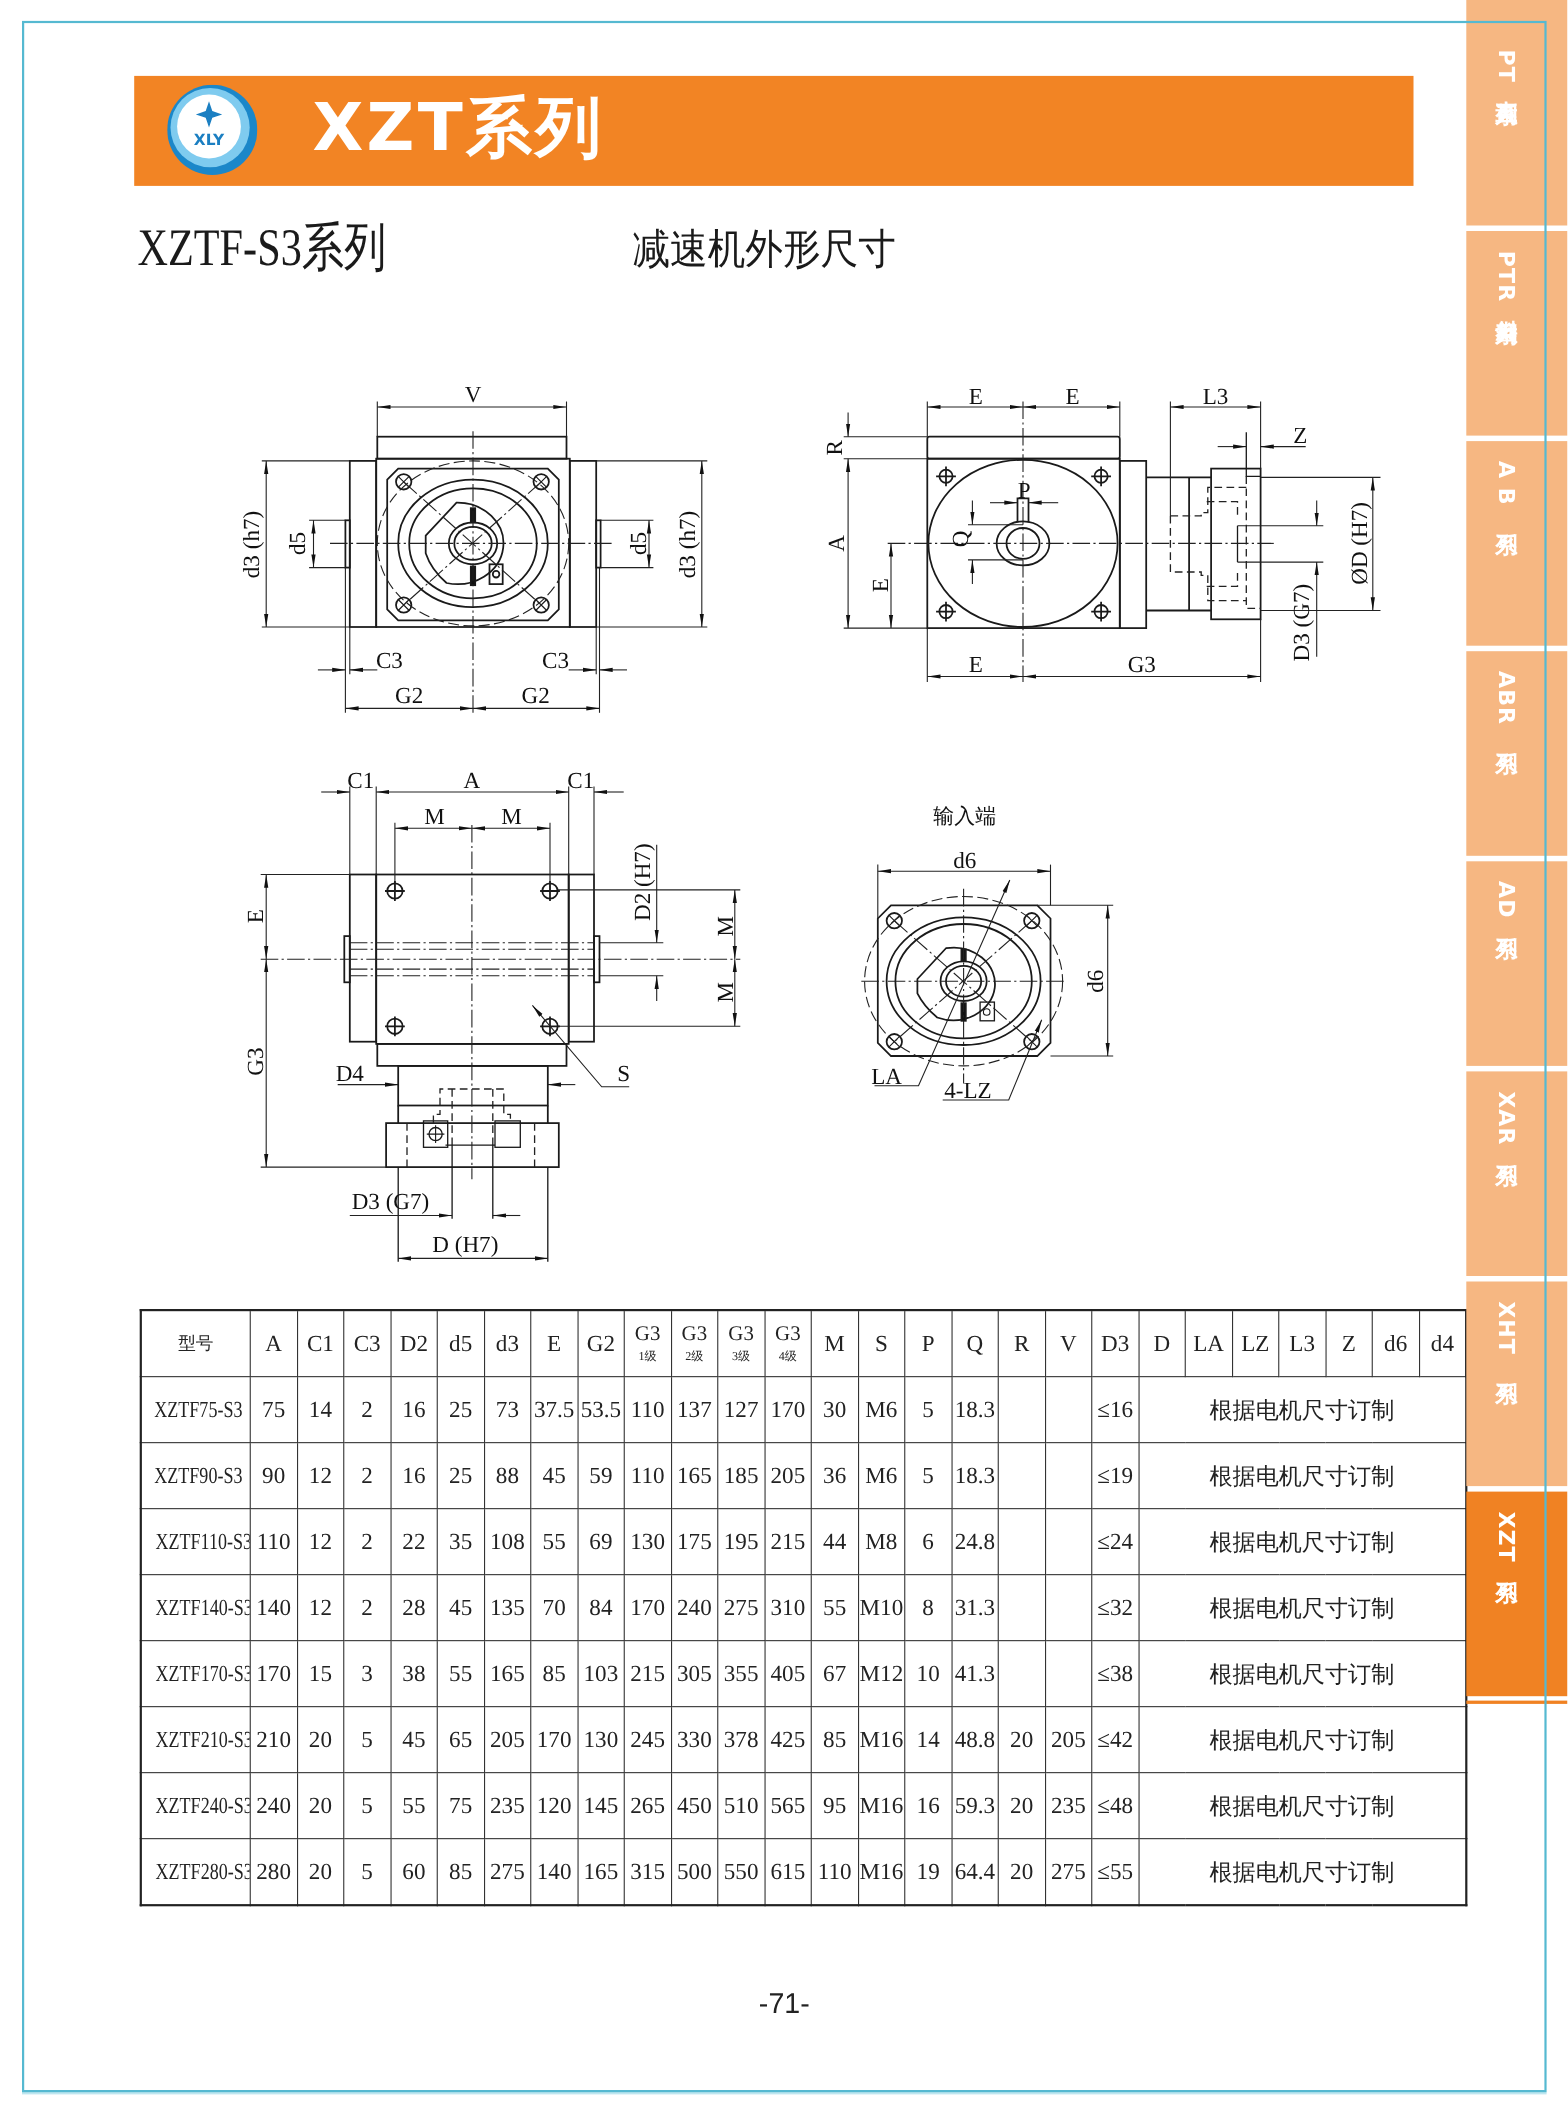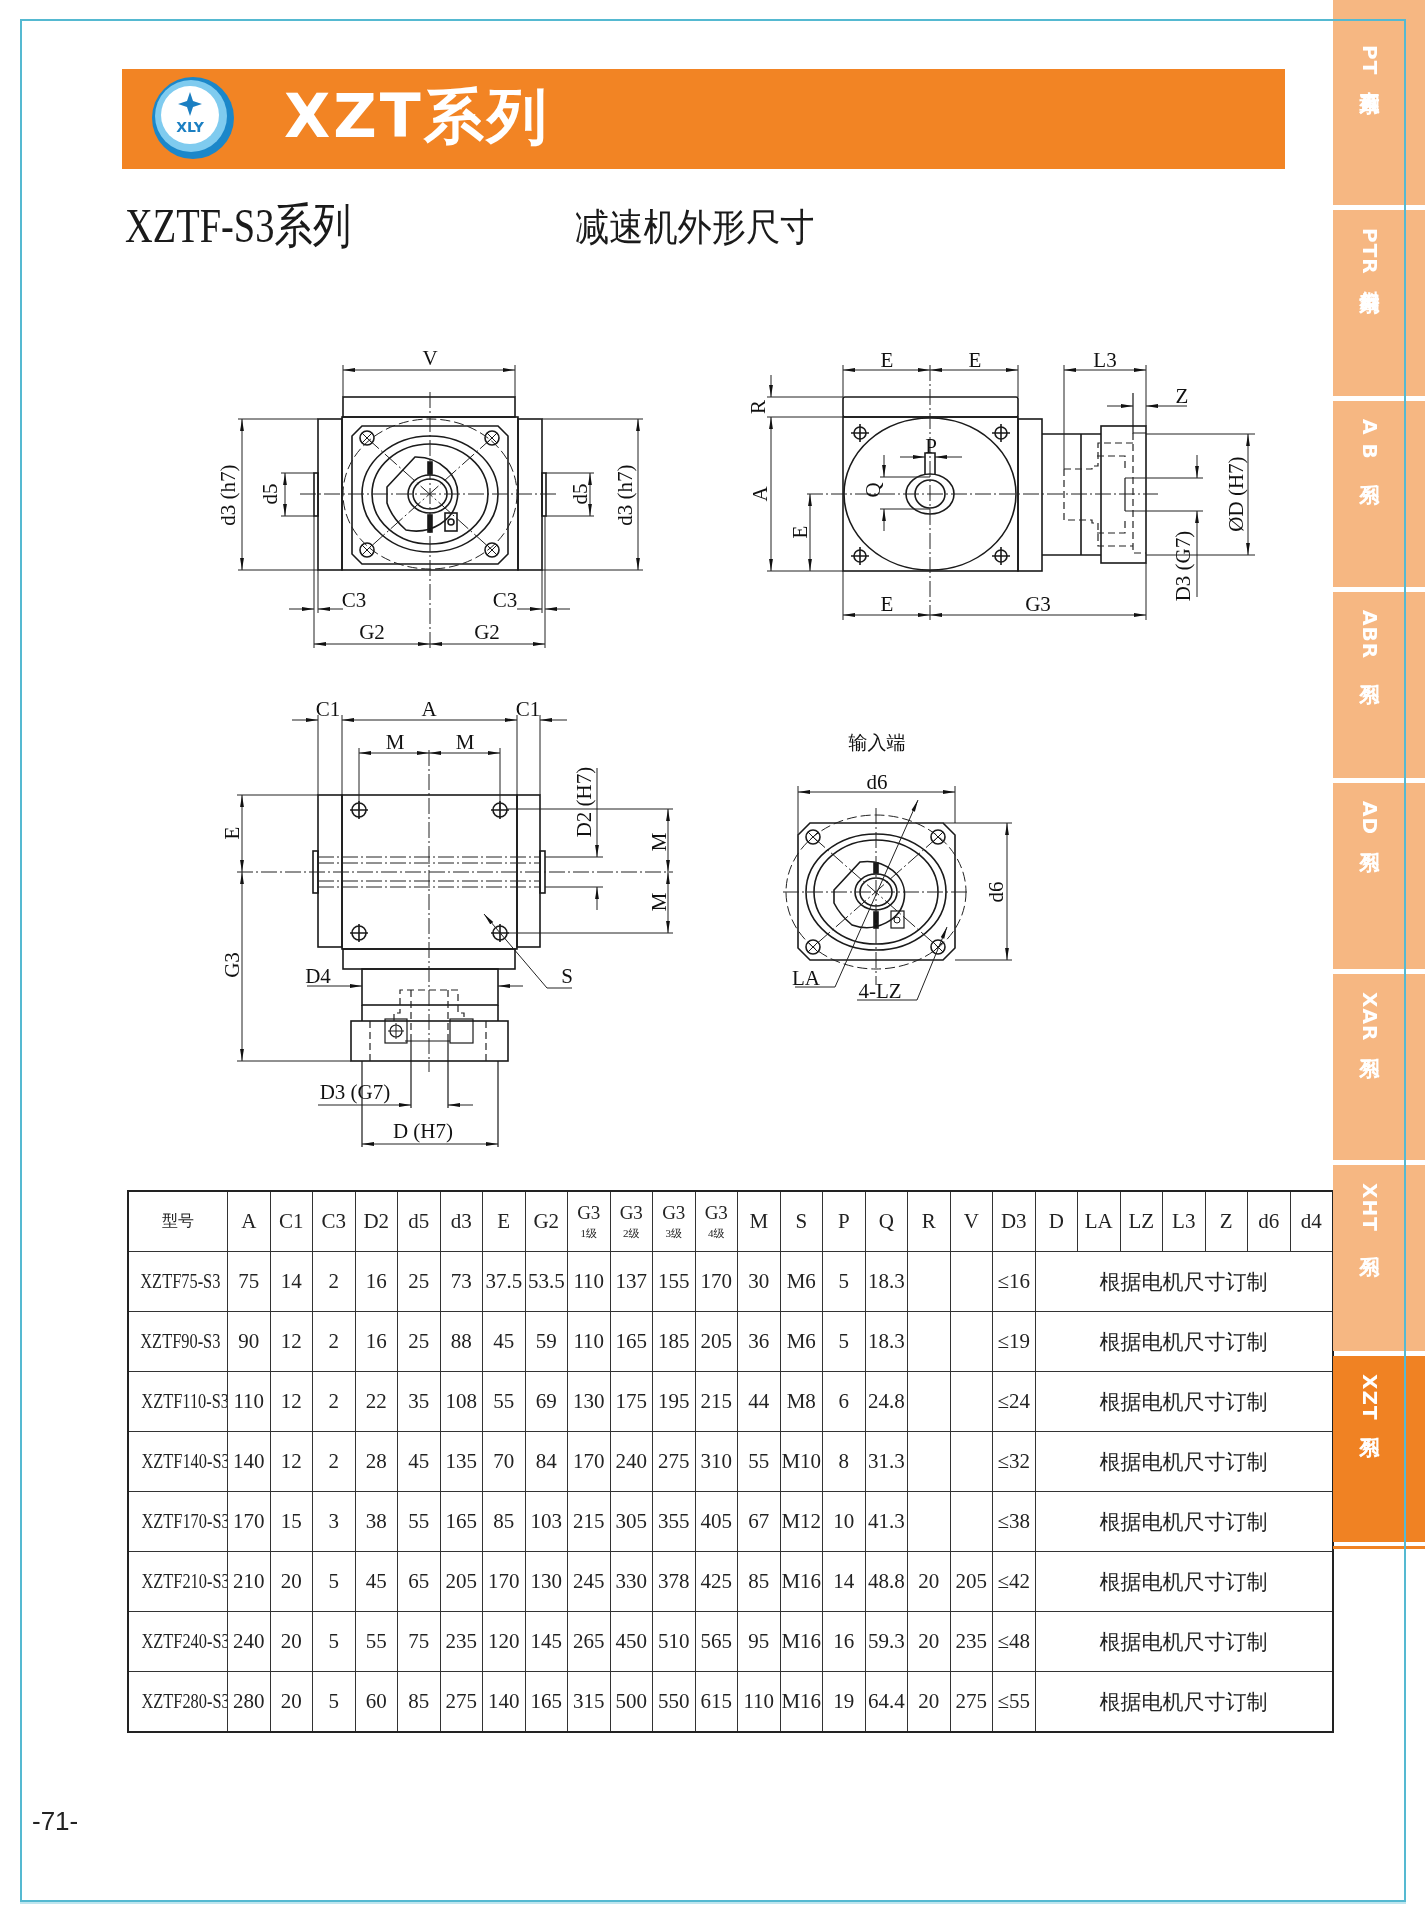--- a/index.html
+++ b/index.html
@@ -28,21 +28,21 @@
   .lbl-cjk{font-family:"DejaVu Sans",sans-serif;font-size:19px;fill:#111;text-anchor:middle;dominant-baseline:central;}
   
   .spec-table{position:absolute;left:127px;top:1190px;width:1177px;border-collapse:collapse;table-layout:fixed;border:2px solid #222;font-family:"Liberation Serif",serif;}
   .spec-table th,.spec-table td{border:1px solid #333;height:59px;padding:0;text-align:center;vertical-align:middle;font-size:21px;font-weight:normal;color:#222;white-space:nowrap;overflow:hidden;}
   .spec-table th{width:41.5px;}
   .spec-table th.model-head{width:98px;font-size:16px;}
   .g3-main{font-size:19px;line-height:22px;}
   .g3-sub{font-size:11px;line-height:18px;}
   .cn{display:inline-block;transform:scaleX(0.78);}
   .note{font-size:21px;letter-spacing:0;}
-  .page-number{position:absolute;left:20px;top:1806px;width:1386px;font-family:"Liberation Sans",sans-serif;font-size:26px;color:#222;padding-left:12px;}
+  .page-number{position:absolute;left:20px;top:1806px;width:1386px;text-align:center;font-family:"Liberation Sans",sans-serif;font-size:26px;color:#222;}
 </style>
 </head>
 <body>
 
 <div class="frame"></div>
 
 <div class="side-tabs">
   <div class="side-tab" style="top:0;height:205px;">
       <span class="tab-label" style="top:45px;">PT直齿系列</span>
     </div>
@@ -433,21 +433,21 @@
       <td>75</td>
       <td>14</td>
       <td>2</td>
       <td>16</td>
       <td>25</td>
       <td>73</td>
       <td>37.5</td>
       <td>53.5</td>
       <td>110</td>
       <td>137</td>
-      <td>155</td>
+      <td>127</td>
       <td>170</td>
       <td>30</td>
       <td>M6</td>
       <td>5</td>
       <td>18.3</td>
       <td></td>
       <td></td>
       <td>≤16</td>
       <td colspan="8" class="note">根据电机尺寸订制</td>
     </tr>

